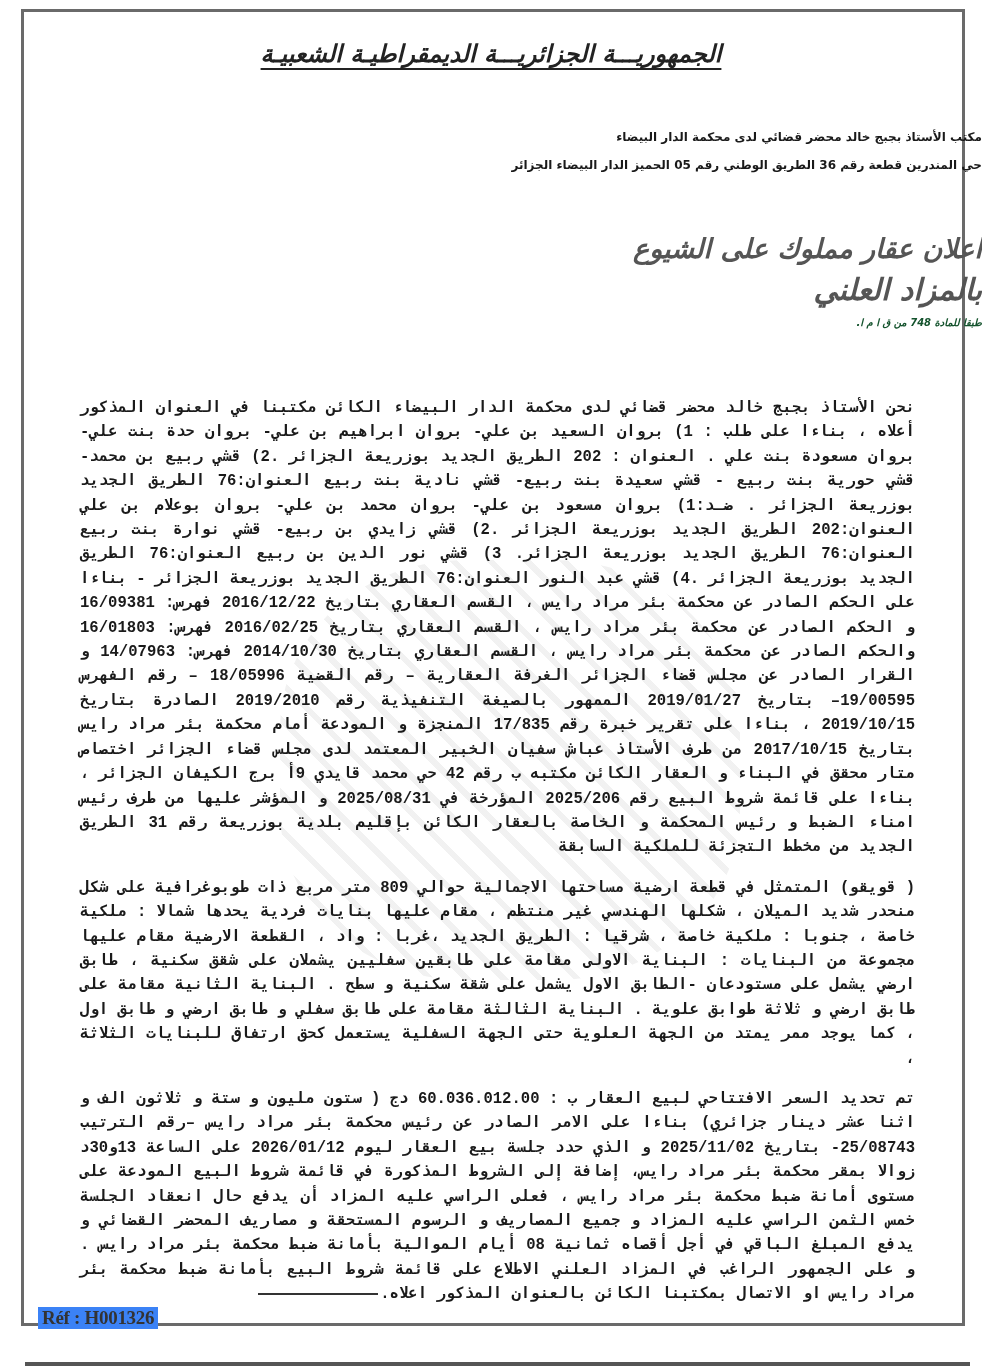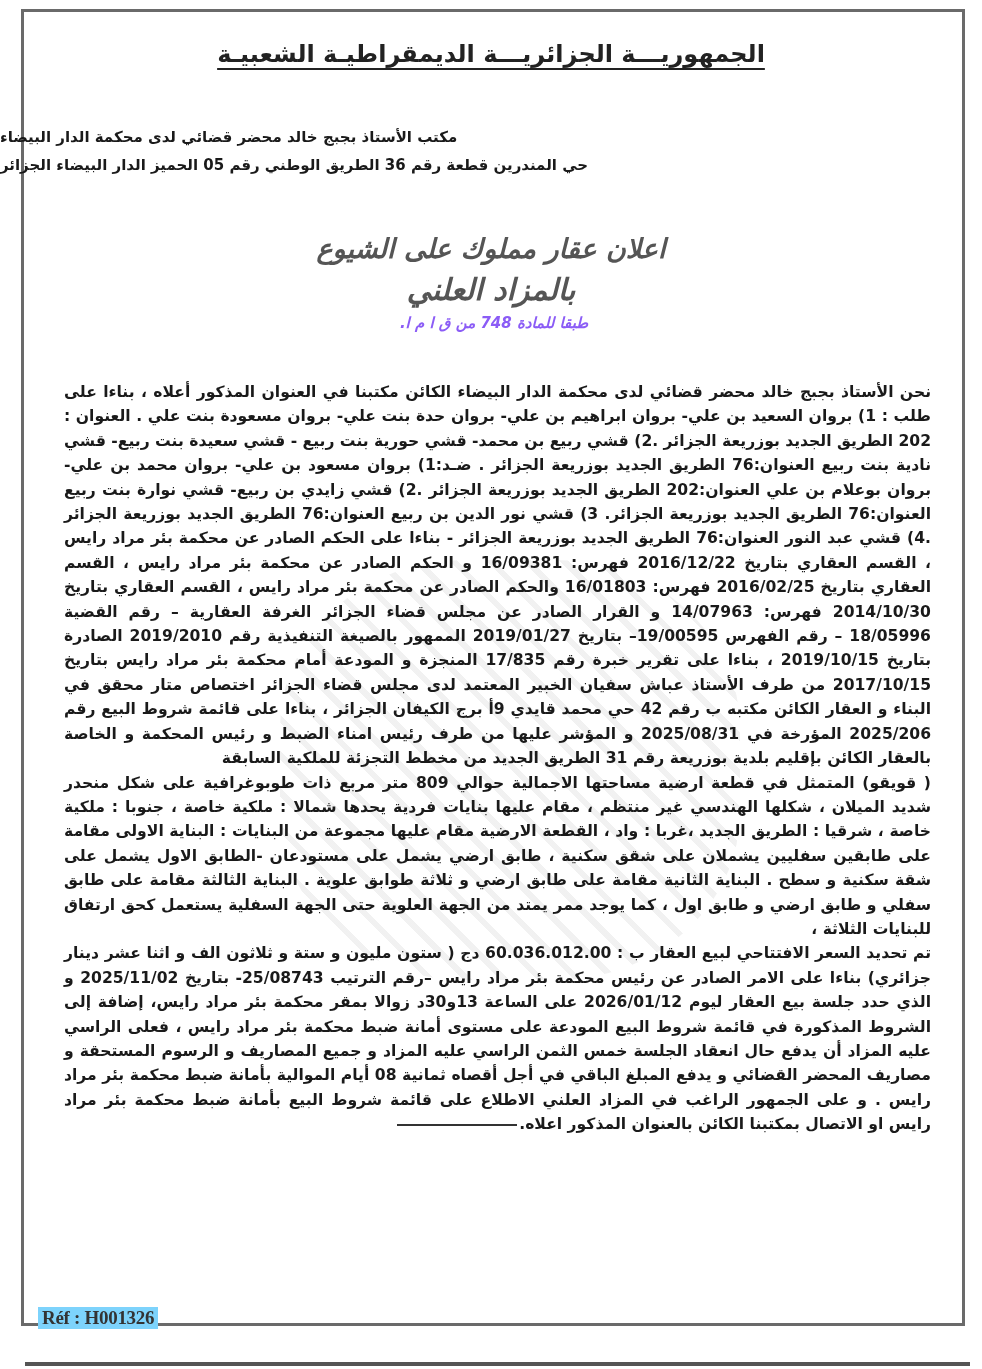--- a/index.html
+++ b/index.html
@@ -8,52 +8,52 @@
   .frame {
     position: absolute; left: 21px; top: 9px; width: 944px; height: 1316px;
     border: 3px solid #6a6a6a; box-sizing: border-box;
     border-bottom: none;
   }
   .frame-bottom {
     position: absolute; left: 21px; top: 1323px; width: 944px; height: 4px;
   }
   .frame-bottom .line { position: absolute; left: 0; right: 0; top: 0; height: 3px; background: #6a6a6a; }
   .ref {
-    position: absolute; left: 38px; top: 1307px; background: #7dd3fc; padding: 0 4px;
+    position: absolute; left: 38px; top: 1307px; background: #3b82f6; padding: 0 4px;
     font-family: "Liberation Serif", serif; font-weight: bold; font-size: 19px; color: #333;
     letter-spacing: -0.3px;
   }
   .bottom-rule { position: absolute; left: 25px; top: 1362px; width: 945px; height: 4px; background: #555; }
   .watermark {
     position: absolute; left: 280px; top: 560px; width: 460px; height: 420px;
     opacity: 0.10; pointer-events: none;
     background: repeating-linear-gradient(45deg, #777 0 6px, transparent 6px 26px);
     border-radius: 40%;
   }
   .header-title {
     position: absolute; left: 0; right: 0; top: 40px; text-align: center;
   }
   .header-title span {
-    font-family: "DejaVu Sans", sans-serif; font-weight: bold; 
+    font-family: "DejaVu Sans", sans-serif; font-weight: bold; font-style: italic;
     font-size: 24px; text-decoration: underline; text-underline-offset: 6px;
     text-decoration-thickness: 2px; color: #222;
   }
-  .office { position: absolute; left: 0; right: 0; top: 123px; text-align: left;
-            direction: rtl; font-weight: bold; font-size: 15px; line-height: 28px; color: #1a1a1a; }
-  .ann-title { position: absolute; left: 0; right: 0; top: 228px; text-align: center; direction: rtl;
+  .office { position: absolute; left: 0; right: 0; top: 123px; text-align: right;
+            direction: rtl; font-weight: bold; font-size: 12px; line-height: 28px; color: #1a1a1a; }
+  .ann-title { position: absolute; left: 0; right: 0; top: 228px; text-align: right; direction: rtl;
                font-weight: bold; font-style: italic; color: #555; }
   .ann-title .l1 { font-size: 27px; line-height: 42px; }
   .ann-title .l2 { font-size: 30px; line-height: 40px; }
-  .ann-title .l3 { font-size: 15px; line-height: 26px; color: #8b5cf6; padding-left: 6px; }
+  .ann-title .l3 { font-size: 10px; line-height: 26px; color: #14532d; padding-left: 6px; }
   .body-text {
     position: absolute; left: 64px; top: 380px; width: 867px;
     direction: rtl; text-align: justify; text-align-last: right;
     font-weight: bold; font-size: 15.6px; line-height: 24.4px; color: #1a1a1a;
   }
-  .body-text p { margin: 0; }
+  .body-text p { margin: 16px; font-family: Liberation Mono, monospace; }
   .body-text .endline { display: inline-block; width: 120px; border-bottom: 2px solid #333; vertical-align: middle; margin-right: 2px; }
 </style>
 </head>
 <body>
 
 <div class="frame"></div>
 <div class="frame-bottom">
     <div class="line"></div>
   </div>
 

